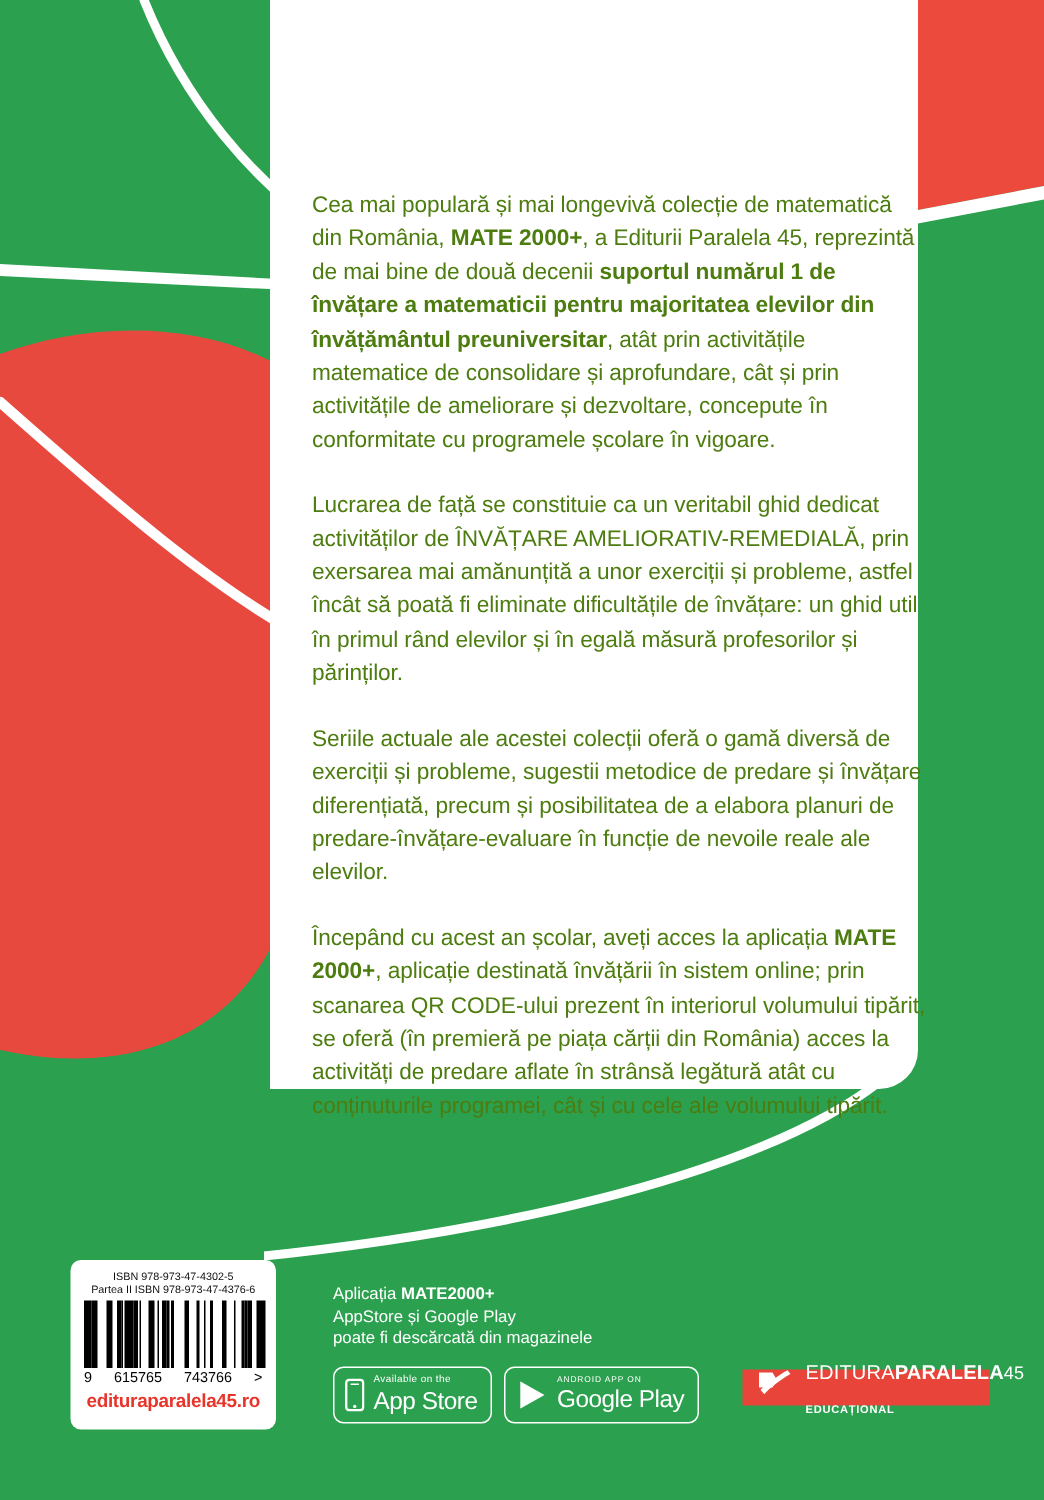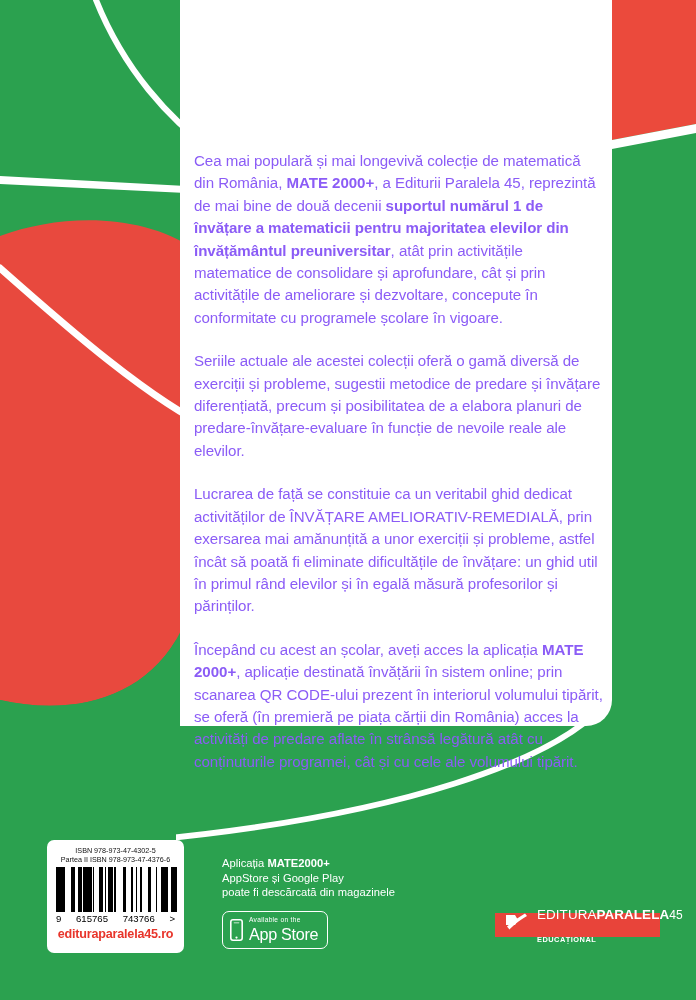--- a/index.html
+++ b/index.html
@@ -21,28 +21,27 @@
   .text-panel {
     position: absolute;
     left: 180px; top: 0;
     width: 432px; height: 726px;
     background: #ffffff;
     border-bottom-right-radius: 26px;
     z-index: 3;
   }
   .copy {
     position: absolute;
-    left: 194px; top: 126px;
+    left: 208px; top: 126px;
     width: 410px;
     z-index: 5;
-    color: #8b5cf6;
+    color: #4d7c0f;
     font-size: 15.1px;
     line-height: 22.4px;
     letter-spacing: -0.05px;
-    margin-top: 24px;
   }
   .copy p { margin: 0 0 21px 0; }
   .copy p:last-child { margin-bottom: 0; }
   .copy b { font-weight: bold; }
 
   
   .isbn-box {
     position: absolute;
     left: 47px; top: 840px;
     width: 137px; height: 113px;
@@ -164,22 +163,22 @@
 
     <path d="M608,700 C560,760 400,816 150,840" fill="none" stroke="#ffffff" stroke-width="6" stroke-linecap="round"></path>
 
     <path d="M0,700 C70,716 140,700 176,640 L176,1000 L0,1000 Z" fill="#2ba14f"></path>
   </svg>
 
   <div class="text-panel"></div>
 
   <div class="copy">
     <p><span>Cea mai populară și mai longevivă colecție de matematică din România, </span><b>MATE 2000+</b><span>, a Editurii Paralela 45, reprezintă de mai bine de două decenii </span><b>suportul numărul 1 de învățare a matematicii pentru majoritatea elevilor din învățământul preuniversitar</b><span>, atât prin activitățile matematice de consolidare și aprofundare, cât și prin activitățile de ameliorare și dezvoltare, concepute în conformitate cu programele școlare în vigoare.</span></p>
+    <p><span>Lucrarea de față se constituie ca un veritabil ghid dedicat activităților de ÎNVĂȚARE AMELIORATIV-REMEDIALĂ, prin exersarea mai amănunțită a unor exerciții și probleme, astfel încât să poată fi eliminate dificultățile de învățare: un ghid util în primul rând elevilor și în egală măsură profesorilor și părinților.</span></p>
     <p><span>Seriile actuale ale acestei colecții oferă o gamă diversă de exerciții și probleme, sugestii metodice de predare și învățare diferențiată, precum și posibilitatea de a elabora planuri de predare-învățare-evaluare în funcție de nevoile reale ale elevilor.</span></p>
-    <p><span>Lucrarea de față se constituie ca un veritabil ghid dedicat activităților de ÎNVĂȚARE AMELIORATIV-REMEDIALĂ, prin exersarea mai amănunțită a unor exerciții și probleme, astfel încât să poată fi eliminate dificultățile de învățare: un ghid util în primul rând elevilor și în egală măsură profesorilor și părinților.</span></p>
     <p><span>Începând cu acest an școlar, aveți acces la aplicația </span><b>MATE 2000+</b><span>, aplicație destinată învățării în sistem online; prin scanarea QR CODE-ului prezent în interiorul volumului tipărit, se oferă (în premieră pe piața cărții din România) acces la activități de predare aflate în strânsă legătură atât cu conținuturile programei, cât și cu cele ale volumului tipărit.</span></p>
   </div>
 
   <div class="isbn-box">
     <div class="isbn-lines">ISBN 978-973-47-4302-5</div>
     <div class="isbn-lines">Partea II ISBN 978-973-47-4376-6</div>
     <div class="barcode-wrap" id="barcode">
         <i style="width: 2px; background: transparent;"></i>
         <i style="width: 2px; background: rgb(0, 0, 0);"></i>
         <i style="width: 3px; background: rgb(0, 0, 0);"></i>
@@ -266,20 +265,32 @@
             <rect x="3.6" y="3.4" width="5.8" height="0.9" rx="0.45" fill="#ffffff"></rect>
             <circle cx="6.5" cy="18.6" r="1.1" fill="#ffffff"></circle>
           </svg>
         </span>
         <span class="txt">
           <span class="small">Available on the</span>
           <span class="big">App Store</span>
         </span>
       </div>
 
+      <div class="badge play">
+        <span class="glyph">
+          <svg width="21" height="22" viewBox="0 0 21 22">
+            <polygon points="3,2 19,11 3,20" fill="#ffffff"></polygon>
+            <polygon points="3,2 11.5,11 3,20" fill="#ffffff" opacity="0.85"></polygon>
+          </svg>
+        </span>
+        <span class="txt">
+          <span class="small">ANDROID APP ON</span>
+          <span class="big">Google Play</span>
+        </span>
+      </div>
     </div>
   </div>
 
   <div class="pub-logo">
     <span class="mark">
       <svg width="25" height="24" viewBox="0 0 25 24">
         <path d="M2,4 L11,4 L14,9 L11,14 L2,14 Z" fill="#ffffff"></path>
         <path d="M3,15.5 C7,12 13,7 21,2.5 L23,5 C15,9.6 9,14.6 5.5,18.5 Z" fill="#ffffff"></path>
       </svg>
     </span>

